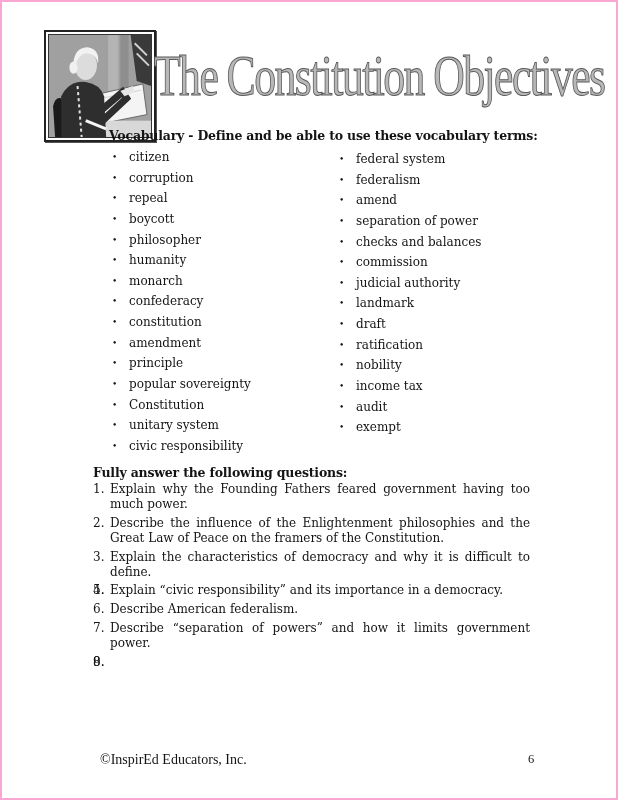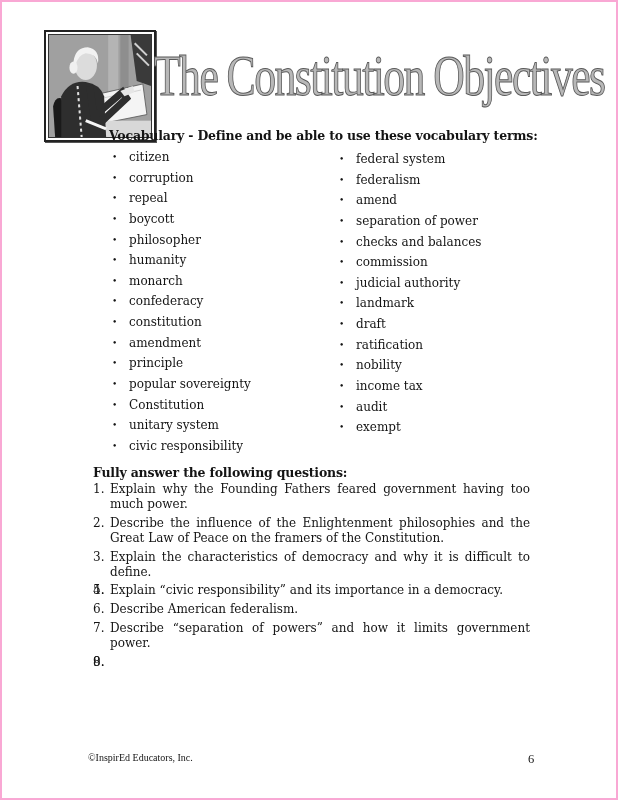--- a/index.html
+++ b/index.html
@@ -11,21 +11,21 @@
   .vocab-header { position: absolute; left: 107px; top: 126px; font-family: "DejaVu Serif", serif; font-weight: bold; font-size: 12.5px; letter-spacing: -0.2px; white-space: nowrap; }
   .vocab-col { position: absolute; list-style: none; margin: 0; padding: 0; font-size: 12px; }
   .vocab-col li { position: relative; height: 20.65px; line-height: 20.65px; padding-left: 17px; white-space: nowrap; }
   .vocab-col li .bullet { position: absolute; left: 0; top: 0; font-size: 9px; }
   .col1 { left: 110px; top: 145px; }
   .col2 { left: 337px; top: 147px; }
   .q-header { position: absolute; left: 91px; top: 463px; font-weight: bold; font-size: 12.5px; letter-spacing: -0.2px; white-space: nowrap; }
   .questions { position: absolute; left: 91px; top: 480px; width: 437px; list-style: none; margin: 0; padding: 0; font-size: 12px; }
   .questions li { position: relative; padding-left: 17px; line-height: 15px; margin-bottom: 3.8px; text-align: justify; }
   .questions li .num { position: absolute; left: 0; top: 0; }
-  .footer-left { position: absolute; left: 86px; top: 750px; font-family: "Liberation Serif", serif; font-size: 10px; white-space: nowrap; }
+  .footer-left { position: absolute; left: 98px; top: 750px; font-family: "Liberation Serif", serif; font-size: 14px; white-space: nowrap; }
   .footer-right { position: absolute; left: 526px; top: 750px; font-family: "Liberation Serif", serif; font-size: 12.5px; }
 </style>
 </head>
 <body>
 
 <div class="page">
 
   <div class="portrait-frame">
     <div class="portrait-inner">
       <svg width="100%" height="100%" viewBox="0 0 100 100" preserveAspectRatio="none">

